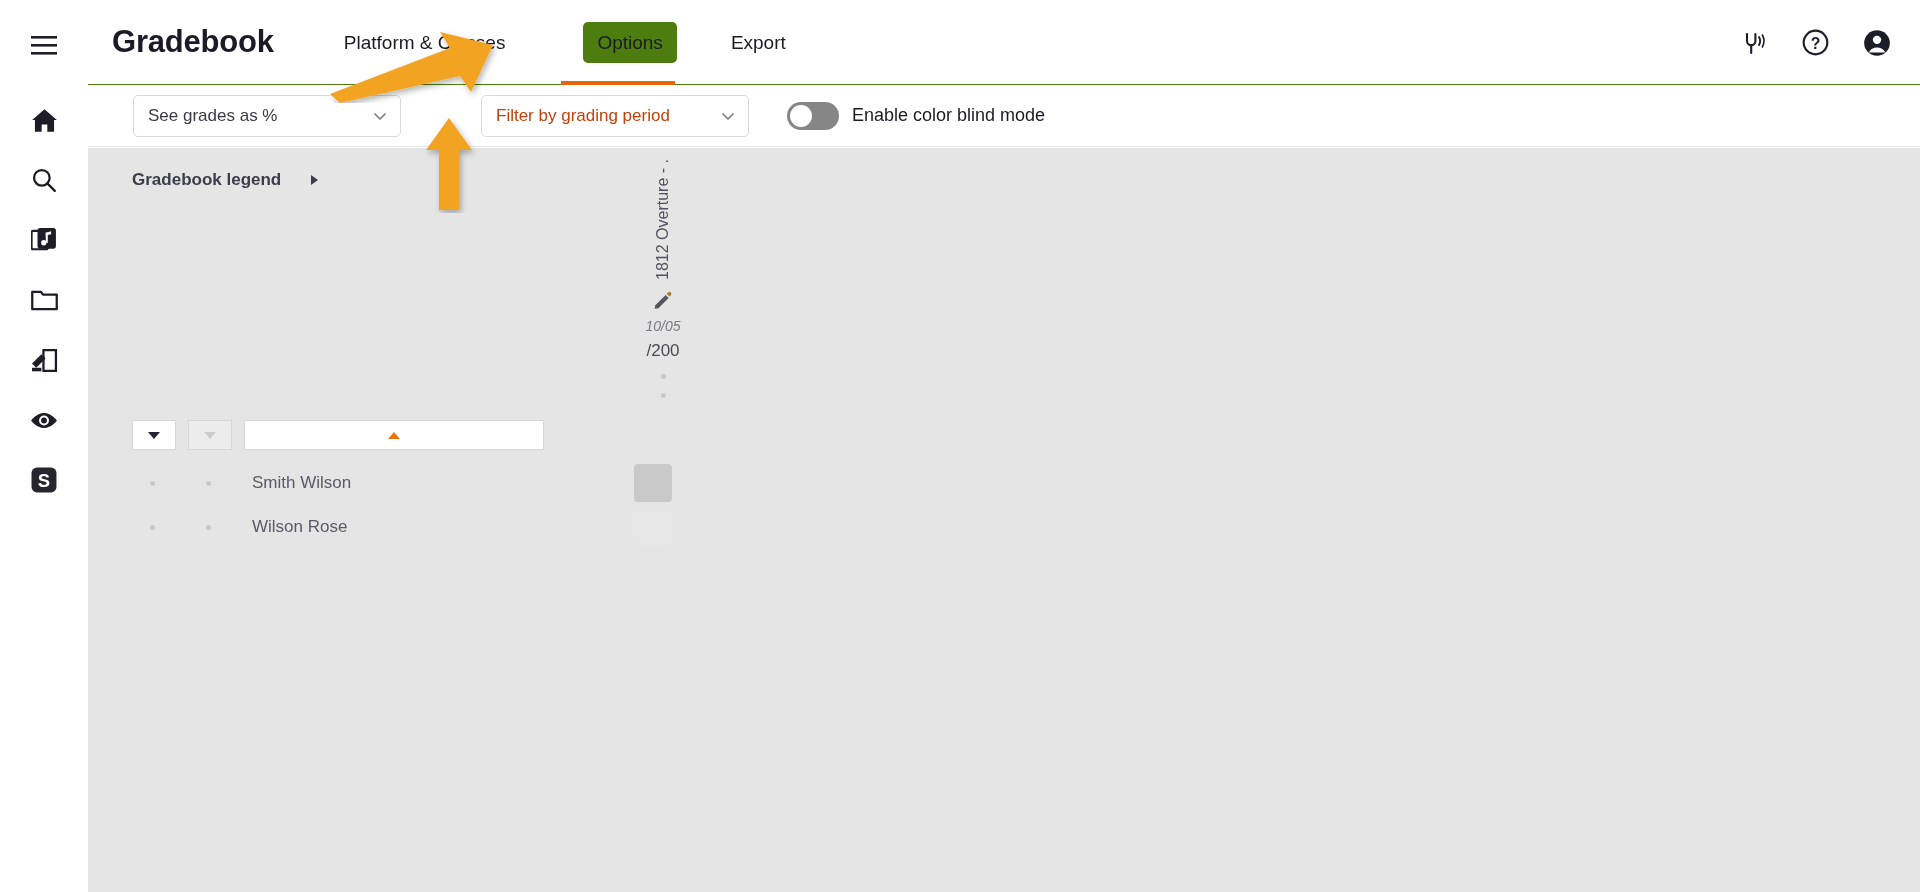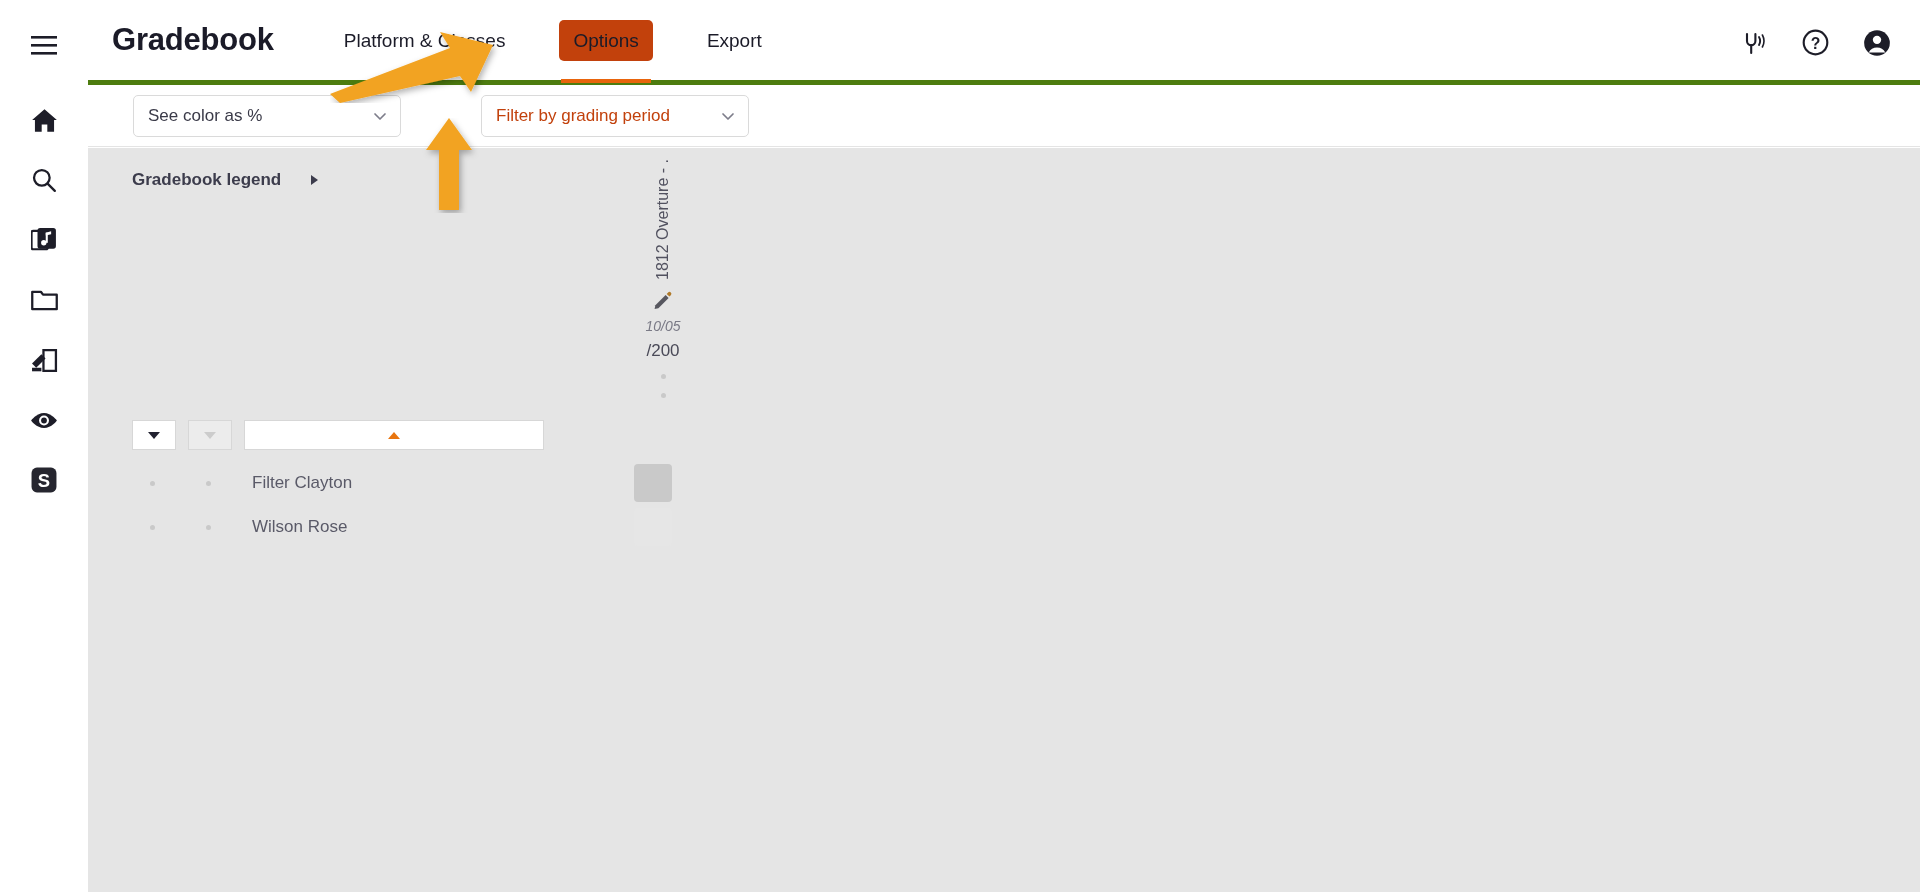--- a/index.html
+++ b/index.html
@@ -24,21 +24,21 @@
     display: flex; align-items: center; justify-content: center;
     cursor: pointer;
   }
   .rail-btn svg { display: block; }
 
   
   .header {
     position: absolute; left: 88px; top: 0;
     width: 1832px; height: 85px;
     background: #ffffff;
-    border-bottom: 5px solid #4d7c0f;
+    border-bottom: 1px solid #4d7c0f;
     display: flex; align-items: center;
   }
   .brand {
     margin-left: 24px;
     font-size: 31px; font-weight: bold; color: #1b1b28;
     letter-spacing: -0.2px;
     white-space: nowrap;
   }
   .tabs { display: flex; align-items: stretch; height: 85px; margin-left: 36px; }
   .tab {
@@ -46,21 +46,21 @@
     display: flex; align-items: center;
     padding: 0 20px;
     font-size: 19px; color: #1b1b28;
     cursor: pointer; white-space: nowrap;
   }
   .tab .tab-inner {
     padding: 11px 14px;
     border-radius: 5px;
     line-height: 1;
   }
-  .tab.active .tab-inner { background: #c2410c; }
+  .tab.active .tab-inner { background: #4d7c0f; margin-left: 24px; }
   .tab.active::after {
     content: ""; position: absolute;
     left: 22px; right: 22px; bottom: 0;
     height: 4px; background: #e8640c;
   }
   .header-right {
     position: absolute; right: 26px; top: 0; height: 85px;
     display: flex; align-items: center; gap: 28px;
   }
   .hicon { width: 34px; height: 34px; display:flex; align-items:center; justify-content:center; cursor:pointer; }
@@ -273,40 +273,46 @@
           <circle cx="12" cy="9.3" r="3.6" fill="#ffffff"></circle>
           <path d="M4.9 20.2 A8 8 0 0 1 19.1 20.2 Z" fill="#ffffff"></path>
         </svg>
       </div>
     </div>
   </header>
 
   <div class="optbar">
 
     <div class="select">
-      <span>See color as %</span>
+      <span>See grades as %</span>
       <svg class="chev" viewBox="0 0 16 16">
         <path d="M3 6 L8 11 L13 6" fill="none" stroke="#7d7d8a" stroke-width="1.7" stroke-linecap="round" stroke-linejoin="round"></path>
       </svg>
     </div>
 
     <div class="gap-a"></div>
 
 
     <div class="gap-b"></div>
 
     <div class="select placeholder">
       <span>Filter by grading period</span>
       <svg class="chev" viewBox="0 0 16 16">
         <path d="M3 6 L8 11 L13 6" fill="none" stroke="#7d7d8a" stroke-width="1.7" stroke-linecap="round" stroke-linejoin="round"></path>
       </svg>
     </div>
 
     <div class="gap-c"></div>
 
+    <div class="toggle-wrap">
+      <div class="toggle">
+        <div class="knob"></div>
+      </div>
+      <span class="toggle-label">Enable color blind mode</span>
+    </div>
   </div>
 
   <main class="content">
 
     <div class="legend">
       <span class="legend-text">Gradebook legend</span>
       <span class="legend-caret"></span>
     </div>
 
     <div class="asg-col">
@@ -331,21 +337,21 @@
         <span class="caret-dn-grey"></span>
       </div>
       <div class="th th-3">
         <span class="caret-up-org"></span>
       </div>
     </div>
 
     <div class="row" style="top:313px; width:600px;">
       <span class="row-dot" style="left:62px"></span>
       <span class="row-dot" style="left:118px"></span>
-      <span class="row-name">Filter Clayton</span>
+      <span class="row-name">Smith Wilson</span>
       <span class="grade-cell" style="left:546px; top:3px; background:#c9c9c9;"></span>
     </div>
 
     <div class="row" style="top:357px; width:600px;text-align:center;">
       <span class="row-dot" style="left:62px"></span>
       <span class="row-dot" style="left:118px"></span>
       <span class="row-name">Wilson Rose</span>
       <span class="grade-cell" style="left:546px; top:3px; background:#e6e6e6;"></span>
     </div>
   </main>

